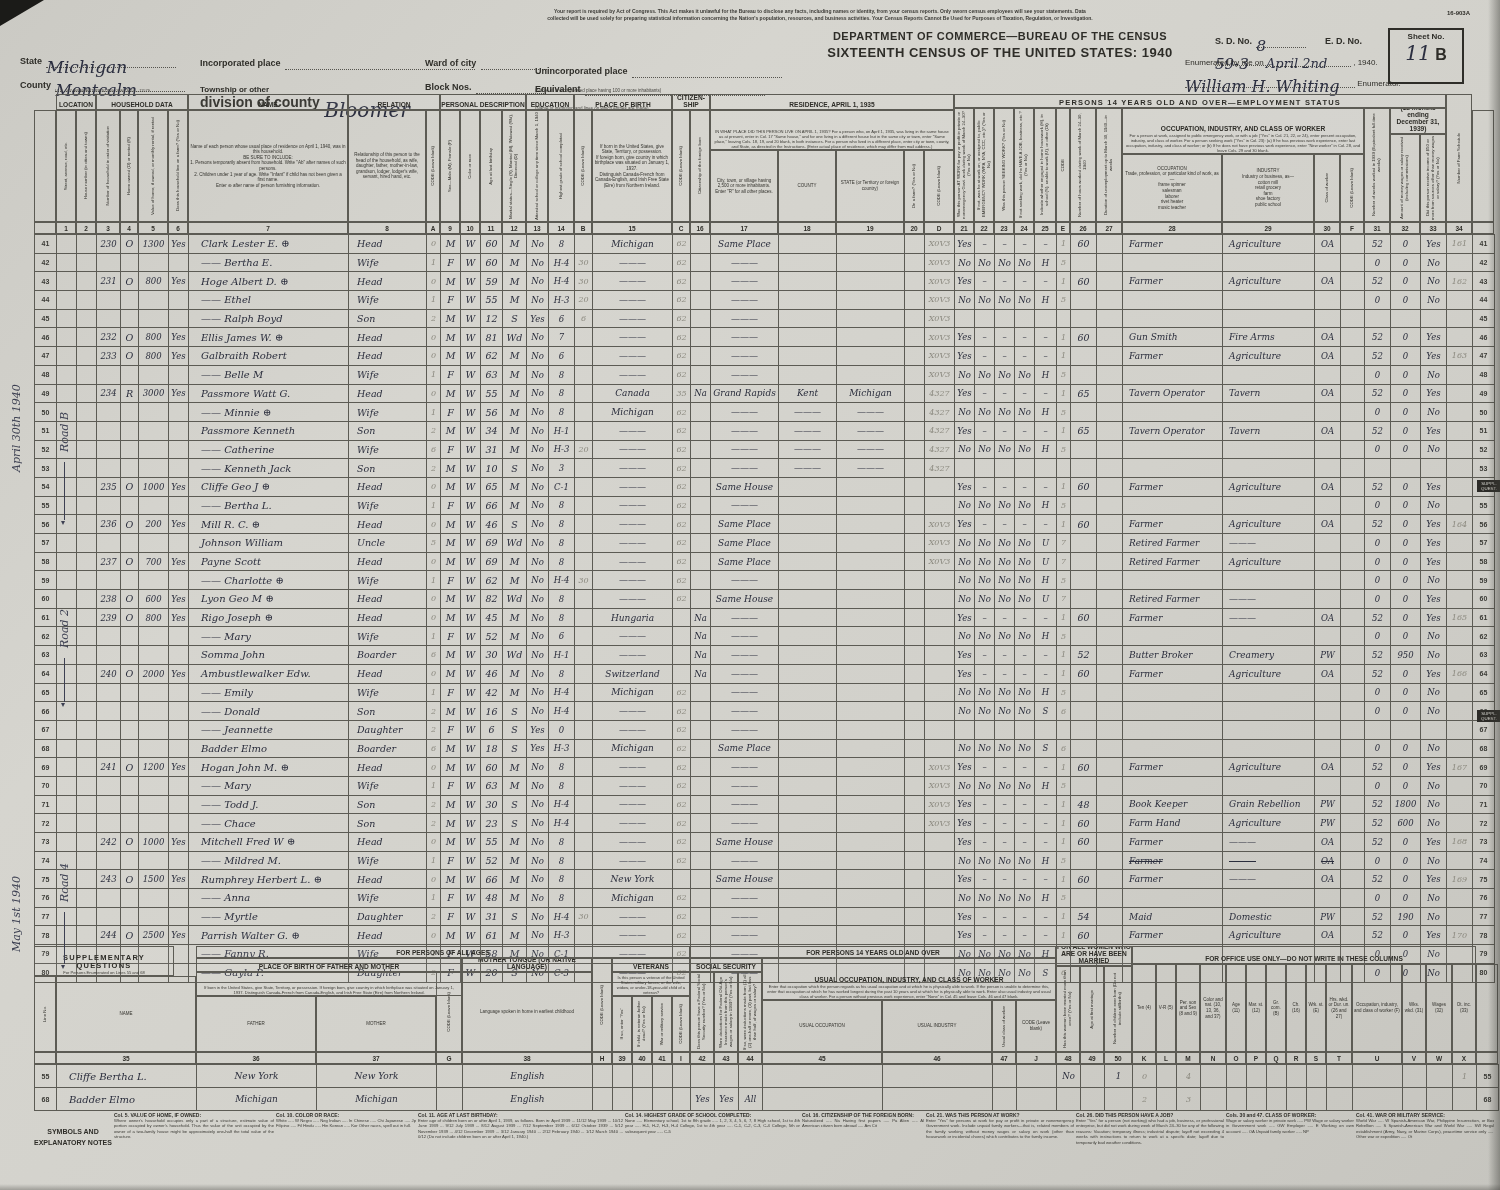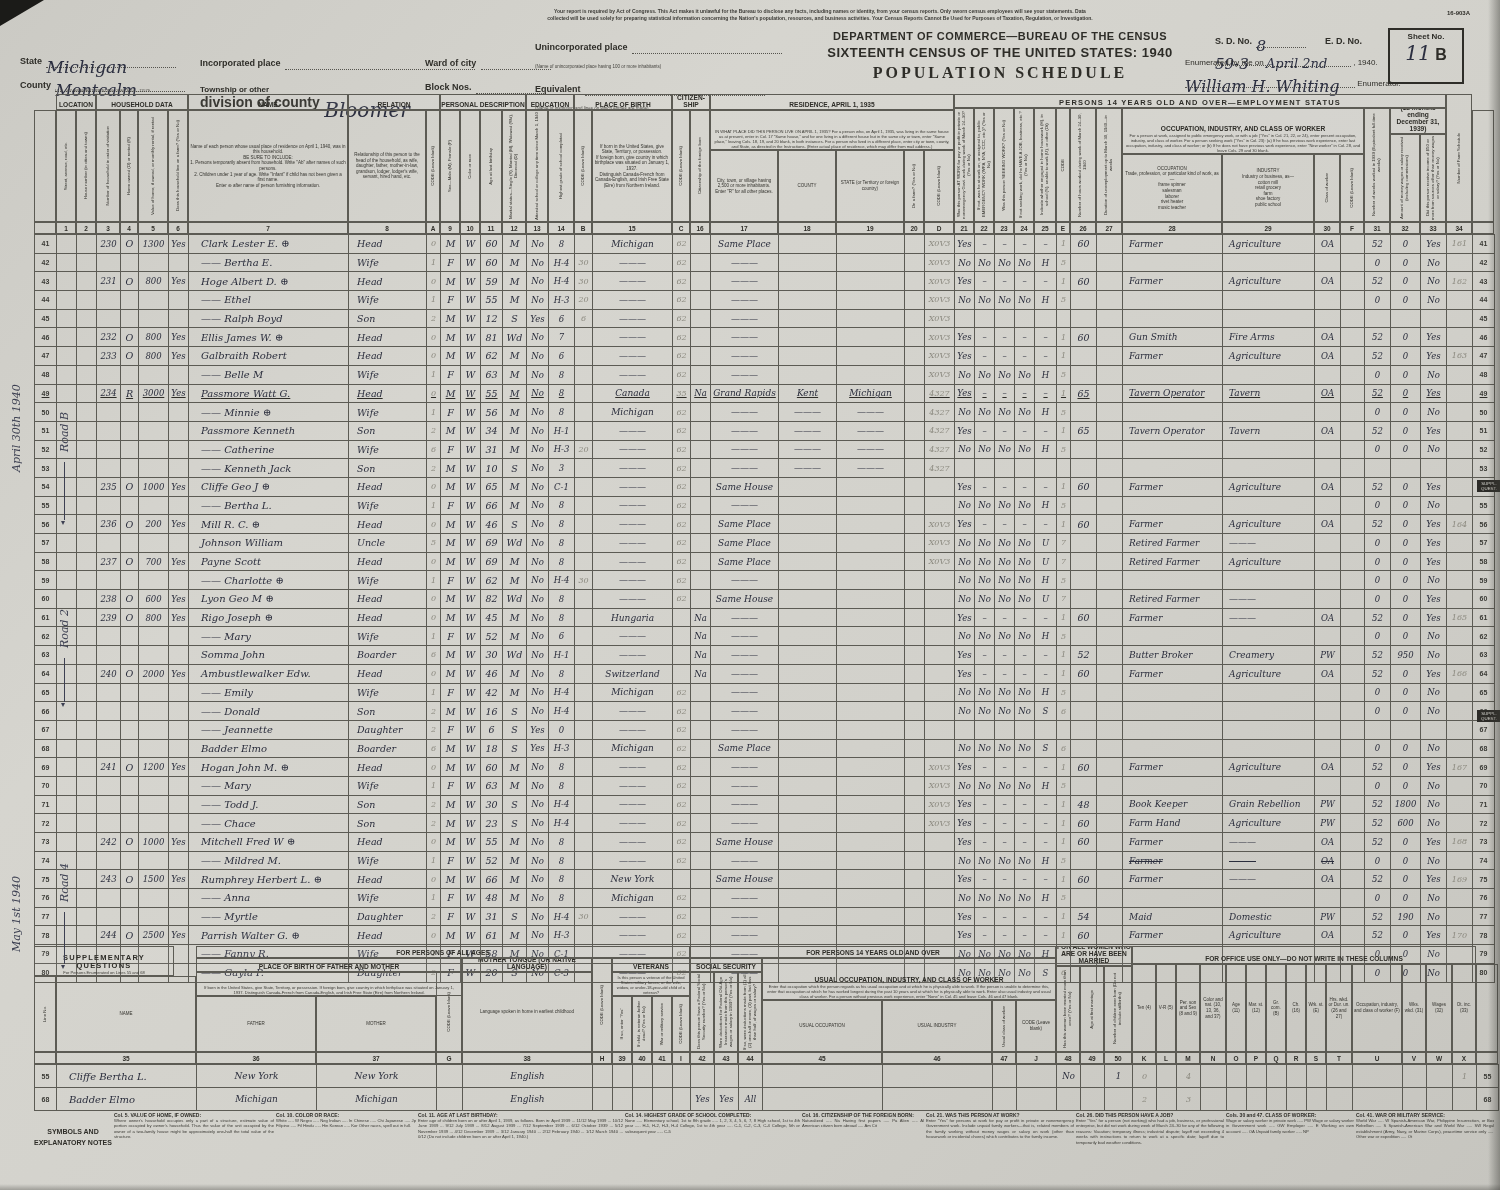--- a/index.html
+++ b/index.html
@@ -101,37 +101,36 @@
       <span class="dots" style="width:140px"><span class="script" style="font-size:20px">Bloomer</span></span>
     </div>
     <div class="fld" style="left:425px;top:26px">
       <span class="lbl">Ward of city</span>
       <span class="dots" style="width:70px"></span>
     </div>
     <div class="fld" style="left:425px;top:50px">
       <span class="lbl">Block Nos.</span>
       <span class="dots" style="width:70px"></span>
     </div>
-    <div class="fld" style="left:535px;top:10px">
+    <div class="fld" style="left:535px;top:34px">
       <span class="lbl">Unincorporated place</span>
       <span class="dots" style="width:150px"></span><br>
       <span class="sublbl">(Name of unincorporated place having 100 or more inhabitants)</span>
     </div>
     <div class="fld" style="left:535px;top:52px">
       <span class="lbl">Equivalent</span>
       <span class="dots" style="width:180px"></span><br>
       <span class="sublbl">(Name of institution and lines on which entries are made)</span>
     </div>
   </div>
   <div class="po">U. S. GOVERNMENT PRINTING OFFICE   16—11579</div>
 
   <div class="mast">
     <div class="l1">DEPARTMENT OF COMMERCE—BUREAU OF THE CENSUS</div>
     <div class="l2">SIXTEENTH CENSUS OF THE UNITED STATES: 1940</div>
-    <div class="l3">POPULATION SCHEDULE</div>
   </div>
 
   <div class="sdbox">
     <span class="lbl">S. D. No.</span>
     <span class="dots" style="width:50px"><span class="script" style="font-size:15px">8</span></span>
     <span class="lbl" style="margin-left:14px">E. D. No.</span>
     <span class="dots" style="width:55px"><span class="script" style="font-size:15px">59-3</span></span>
   </div>
   <div class="sheetbox">
     <div class="t">Sheet No.</div>
@@ -766,21 +765,21 @@
             <td class="hw oc"></td>
             <td class="hw oc"></td>
             <td class="hw c sm"></td>
             <td class="pc"></td>
             <td class="hw c sm">0</td>
             <td class="hw c sm">0</td>
             <td class="hw c sm">No</td>
             <td class="pc"></td>
             <td class="ln">48</td>
           </tr>
-          <tr style="height: 17.7px; text-decoration: underline;">
+          <tr style="height: 17.7px;">
             <td class="ln">49</td>
             <td class="hw c"></td>
             <td class="hw c"></td>
             <td class="hw c sm">234</td>
             <td class="hw c">R</td>
             <td class="hw c sm">3000</td>
             <td class="hw c sm">Yes</td>
             <td class="hw nm">Passmore Watt G.</td>
             <td class="hw rl">Head</td>
             <td class="pc">0</td>

